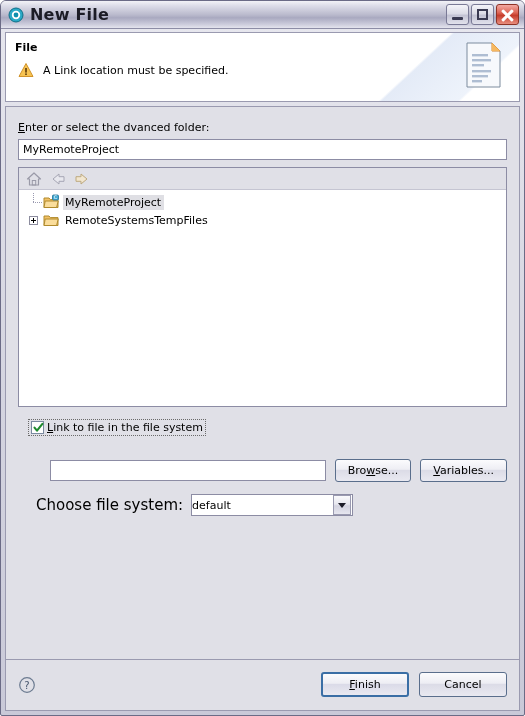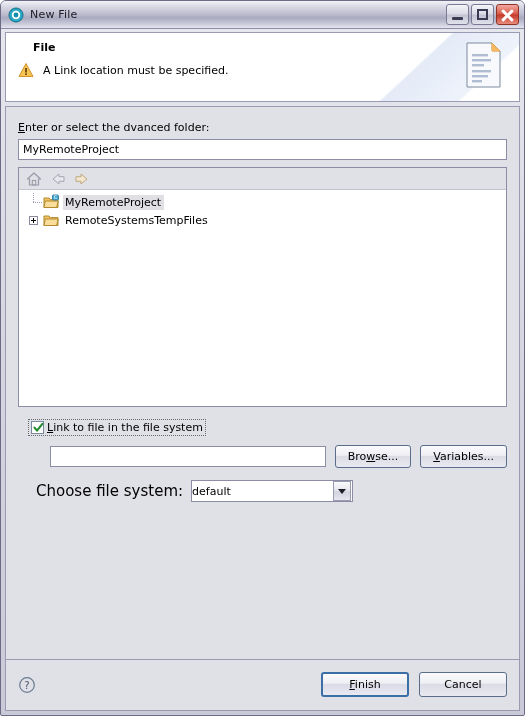--- a/index.html
+++ b/index.html
@@ -41,22 +41,22 @@
     padding: 0 2px 0 7px;
     box-sizing: border-box;
   }
   .title-icon {
     width: 16px; height: 16px;
     flex: 0 0 16px;
     margin-right: 6px;
     position: relative;
   }
   .title-text {
-    font-size: 11px;
-    font-weight: normal;
+    font-size: 16px;
+    font-weight: bold;
     color: #1c1c26;
     letter-spacing: 0.2px;
     white-space: nowrap;
     flex: 1 1 auto;
   }
   .win-btns { display: flex; gap: 2px; margin-right: 3px; }
   .win-btn {
     width: 23px; height: 21px;
     border: 1px solid #7a7a96;
     border-radius: 3px;
@@ -100,21 +100,21 @@
     overflow: hidden;
   }
   .header-swoosh {
     position: absolute; right: -30px; top: -50px;
     width: 170px; height: 150px;
     background: linear-gradient(125deg, rgba(232,238,250,0) 38%, #e4ebf7 39%, #eef3fb 62%, rgba(238,243,251,0) 63%);
     transform: rotate(12deg);
     pointer-events: none;
   }
   .header-title {
-    position: absolute; left: 27px; top: 8px;
+    position: absolute; left: 9px; top: 8px;
     font-size: 11px; font-weight: bold; color: #000; text-align: right;
   }
   .header-msg-row {
     position: absolute; left: 12px; top: 29px;
     display: flex; align-items: center;
   }
   .warn-icon { width: 16px; height: 16px; position: relative; flex: 0 0 16px; }
   .header-msg { margin-left: 9px; font-size: 11px; color: #000; }
   .header-doc {
     position: absolute; right: 12px; top: 6px;
@@ -263,21 +263,21 @@
     background: #ffffff;
     position: relative;
     box-sizing: border-box;
   }
   .checkbox .tick {
     position: absolute; left: 1px; top: 0px;
     width: 11px; height: 11px;
   }
   .check-label { font-size: 11px; margin-left: 3px; }
 
-  .link-row { display: flex; align-items: center; margin-top: 9px; margin-left: 32px; gap: 9px; }
+  .link-row { display: flex; align-items: center; margin-top: 23px; margin-left: 32px; gap: 9px; }
   .link-input { flex: 1 1 auto; height: 21px; }
 
   .fs-row { display: flex; align-items: center; margin-top: 12px; margin-left: 18px; }
   .fs-label { font-size: 15px; margin-right: 8px; }
   .combo {
     width: 162px; height: 22px;
     border: 1px solid #8c8ca4;
     background: #ffffff;
     box-sizing: border-box;
     display: flex; align-items: center;

